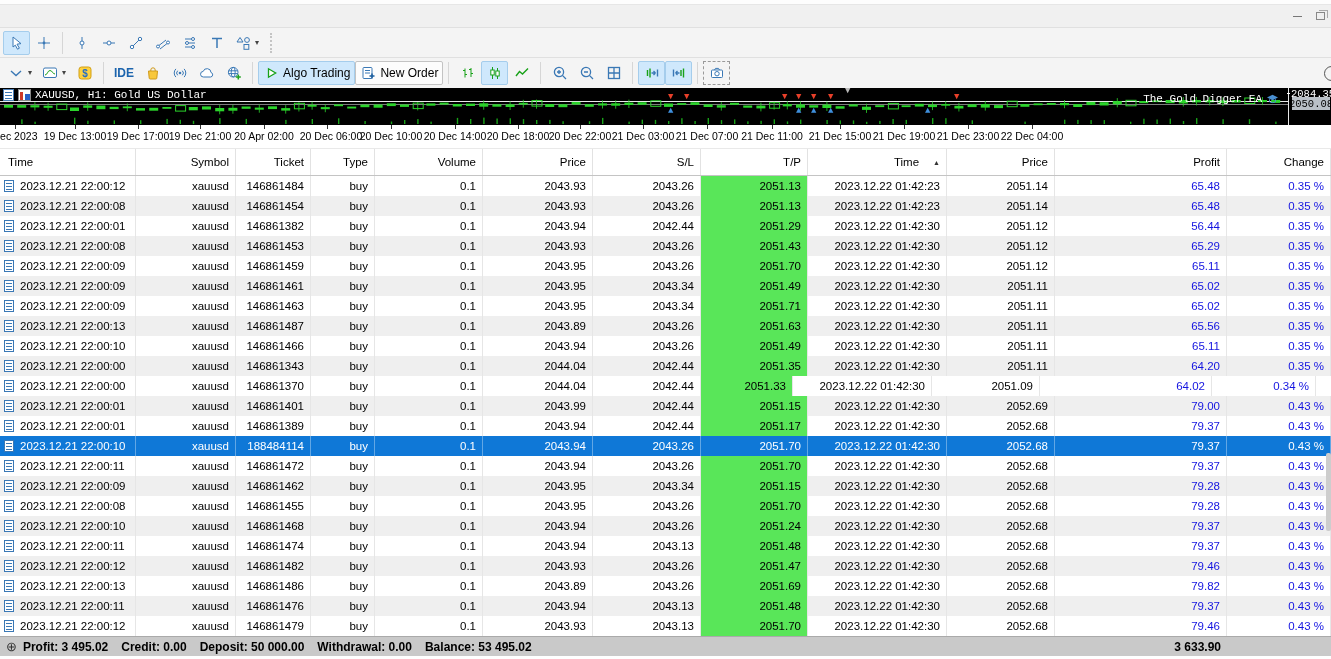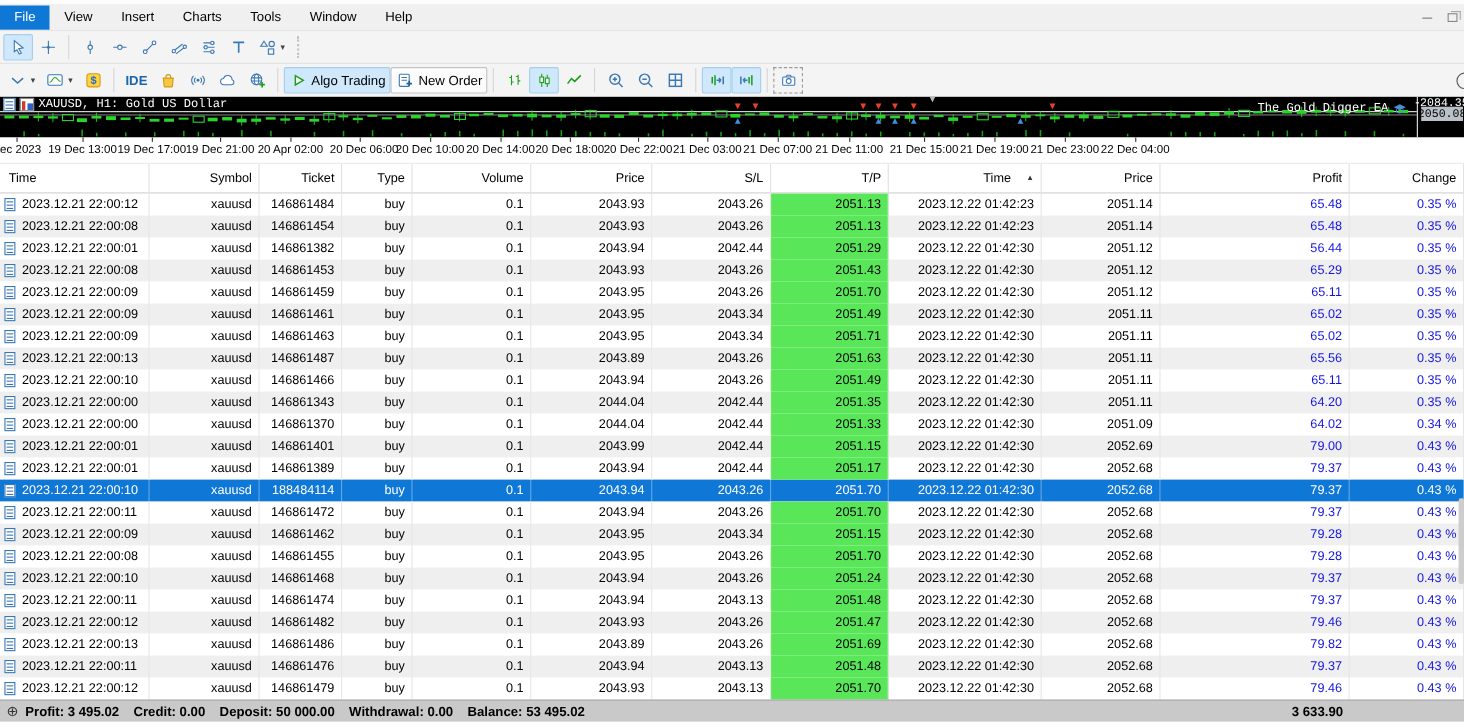--- a/index.html
+++ b/index.html
@@ -96,29 +96,20 @@
 
   svg.icon { display:block; }
 </style>
 </head>
 <body>
 
 <div id="app">
   <div class="remnant"></div>
 
   <div class="menubar">
-    <div id="menu-items" style="display:flex">
-        <div class="menu-item active">File</div>
-        <div class="menu-item">View</div>
-        <div class="menu-item">Insert</div>
-        <div class="menu-item">Charts</div>
-        <div class="menu-item">Tools</div>
-        <div class="menu-item">Window</div>
-        <div class="menu-item">Help</div>
-      </div>
     <div class="win-controls">
       <div class="win-min"></div>
       <div class="win-restore"></div>
     </div>
   </div>
 
   <div class="toolbar tb1">
     <div id="tool-icons" style="display:flex;align-items:center">
         <div class="tbtn active">
           <svg width="16" height="16" viewBox="0 0 16 16" class="icon">
@@ -1036,21 +1027,21 @@
         </div>
         <div class="tcell c4" style="width: 108px;">
           <span>0.1</span>
         </div>
         <div class="tcell c5" style="width: 110px;">
           <span>2044.04</span>
         </div>
         <div class="tcell c6" style="width: 108px;">
           <span>2042.44</span>
         </div>
-        <div class="tcell c7 tp" style="width: 107px;">
+        <div class="tcell c7 tp" style="width: 92px;">
           <span>2051.33</span>
         </div>
         <div class="tcell c8" style="width: 139px;">
           <span>2023.12.22 01:42:30</span>
         </div>
         <div class="tcell c9" style="width: 108px;">
           <span>2051.09</span>
         </div>
         <div class="tcell c10 blue" style="width: 172px;">
           <span>64.02</span>

